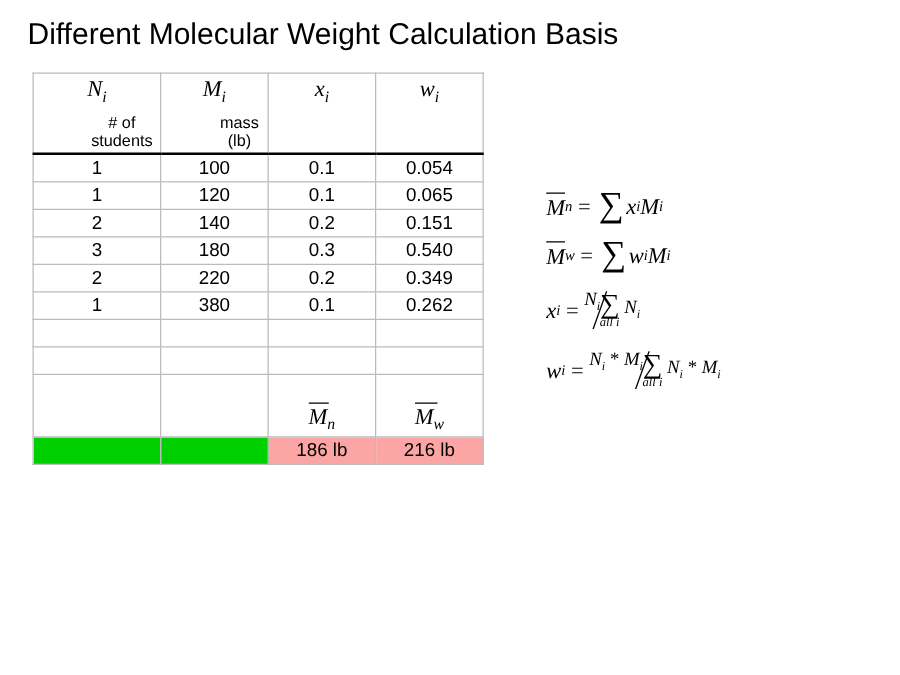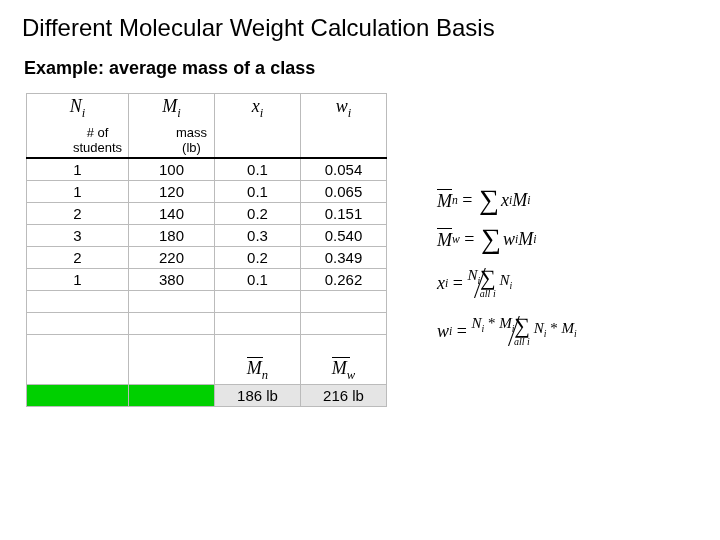--- a/index.html
+++ b/index.html
@@ -67,21 +67,21 @@
   .sub { font-size: 0.7em; vertical-align: sub; font-style: italic; }
   .bar-sym { position: relative; display: inline-block; font-family:'Times New Roman', serif; font-style: italic; font-size: 18px; margin-top: 21px; }
   .bar-sym::before {
     content: "";
     position: absolute;
     left: 0; right: 22%;
     top: -1px;
     border-top: 1.2px solid #000;
   }
   .result-row td {
-    background: #e5e5e5;
+    background: #fca5a5;
     color: #000;
     font-weight: normal;
     font-size: 15px;
   }
   .result-row td.blank { background: #00d000; }
   .blank-row td { }
   .formulas {
     margin-left: 50px;
     margin-top: 36px;
     font-family: 'Times New Roman', serif;
@@ -133,21 +133,20 @@
   .num { align-self: flex-start; margin-bottom: -6px; font-size: 15px;}
   .den { align-self: flex-end; margin-top: -6px; font-size: 15px;}
   .small-sub { font-size: 0.65em; vertical-align: sub; font-style: italic;}
   .ital { font-style: italic; }
 </style>
 </head>
 <body>
 
 <div class="slide">
   <h1 class="title">Different Molecular Weight Calculation Basis</h1>
-  <div class="subtitle">Example: average mass of a class</div>
 
   <div class="content">
     <div class="table-wrap">
       <table>
         <tbody>
             <tr class="sym-row">
           <td class="col-a"><span class="ital">N</span><span class="sub">i</span></td>
           <td class="col-b"><span class="ital">M</span><span class="sub">i</span></td>
           <td class="col-c"><span class="ital">x</span><span class="sub">i</span></td>
           <td class="col-d"><span class="ital">w</span><span class="sub">i</span></td>

